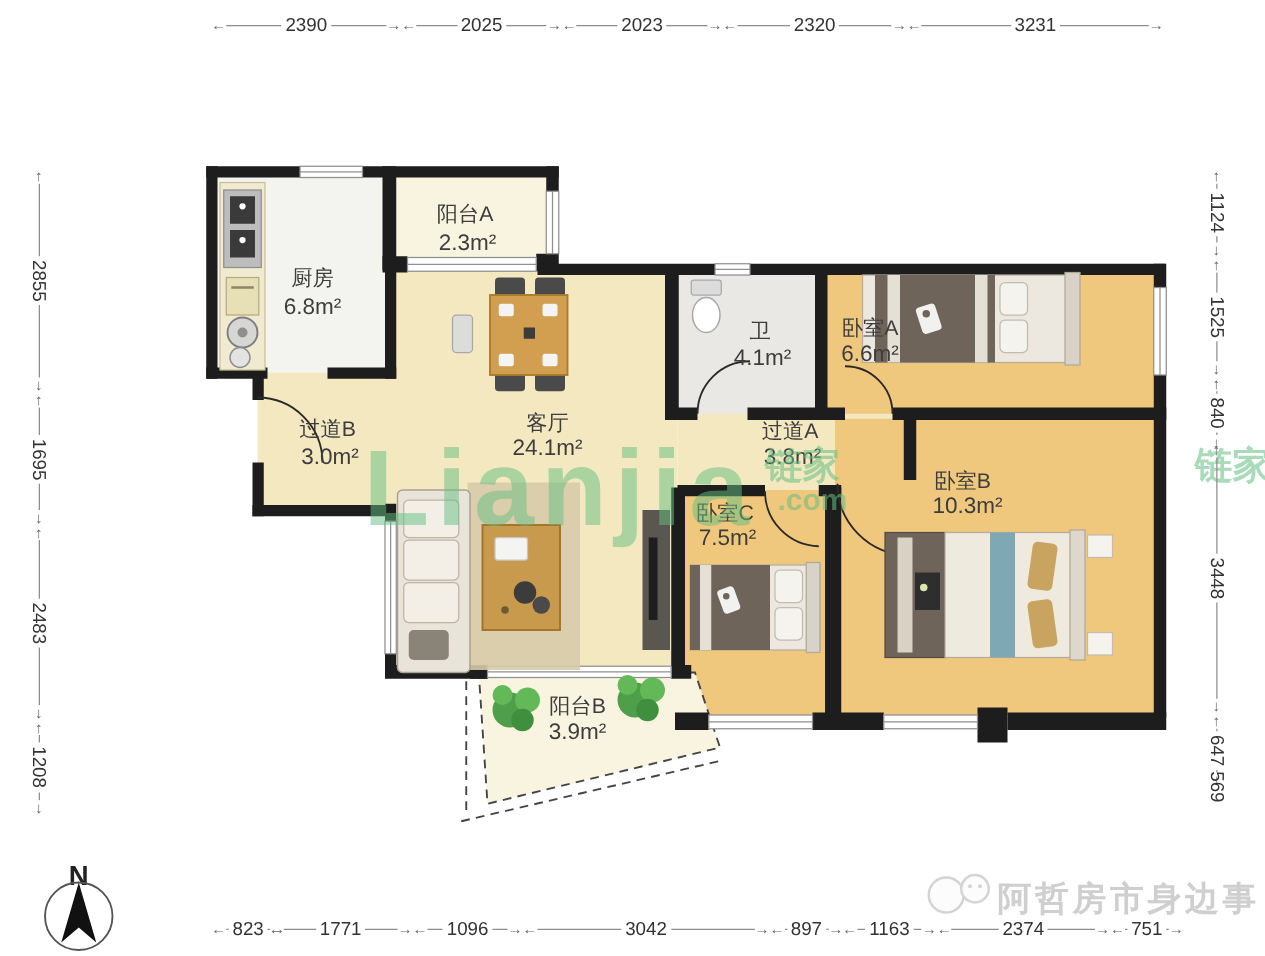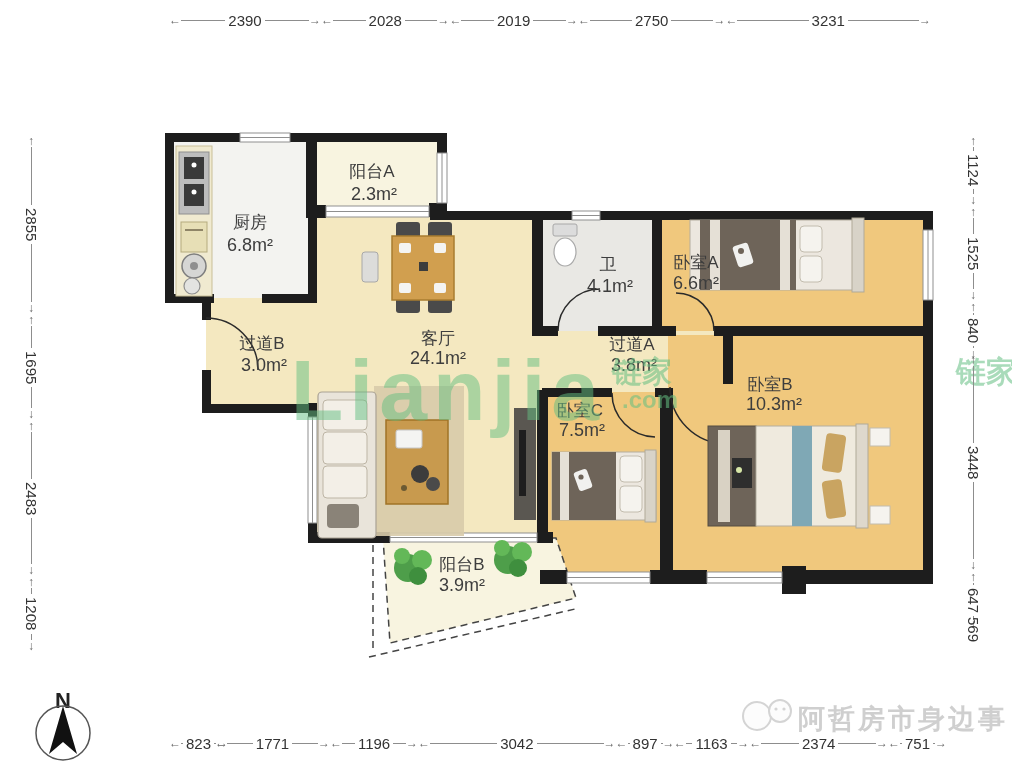--- a/index.html
+++ b/index.html
@@ -290,35 +290,35 @@
     <div class="rseg" style="flex:2390">
         <span class="arr">←</span>
         <span class="rline"></span>
         <span class="rnum">2390</span>
         <span class="rline"></span>
         <span class="arr">→</span>
       </div>
     <div class="rseg" style="flex:2019">
         <span class="arr">←</span>
         <span class="rline"></span>
-        <span class="rnum">2028</span>
+        <span class="rnum">2025</span>
         <span class="rline"></span>
         <span class="arr">→</span>
       </div>
     <div class="rseg" style="flex:2020">
         <span class="arr">←</span>
         <span class="rline"></span>
-        <span class="rnum">2019</span>
+        <span class="rnum">2023</span>
         <span class="rline"></span>
         <span class="arr">→</span>
       </div>
     <div class="rseg" style="flex:2320">
         <span class="arr">←</span>
         <span class="rline"></span>
-        <span class="rnum">2750</span>
+        <span class="rnum">2320</span>
         <span class="rline"></span>
         <span class="arr">→</span>
       </div>
     <div class="rseg" style="flex:3231">
         <span class="arr">←</span>
         <span class="rline"></span>
         <span class="rnum">3231</span>
         <span class="rline"></span>
         <span class="arr">→</span>
       </div>
@@ -335,21 +335,21 @@
     <div class="rseg" style="flex:1771">
         <span class="arr">←</span>
         <span class="rline"></span>
         <span class="rnum">1771</span>
         <span class="rline"></span>
         <span class="arr">→</span>
       </div>
     <div class="rseg" style="flex:1356">
         <span class="arr">←</span>
         <span class="rline"></span>
-        <span class="rnum">1196</span>
+        <span class="rnum">1096</span>
         <span class="rline"></span>
         <span class="arr">→</span>
       </div>
     <div class="rseg" style="flex:3042">
         <span class="arr">←</span>
         <span class="rline"></span>
         <span class="rnum">3042</span>
         <span class="rline"></span>
         <span class="arr">→</span>
       </div>

